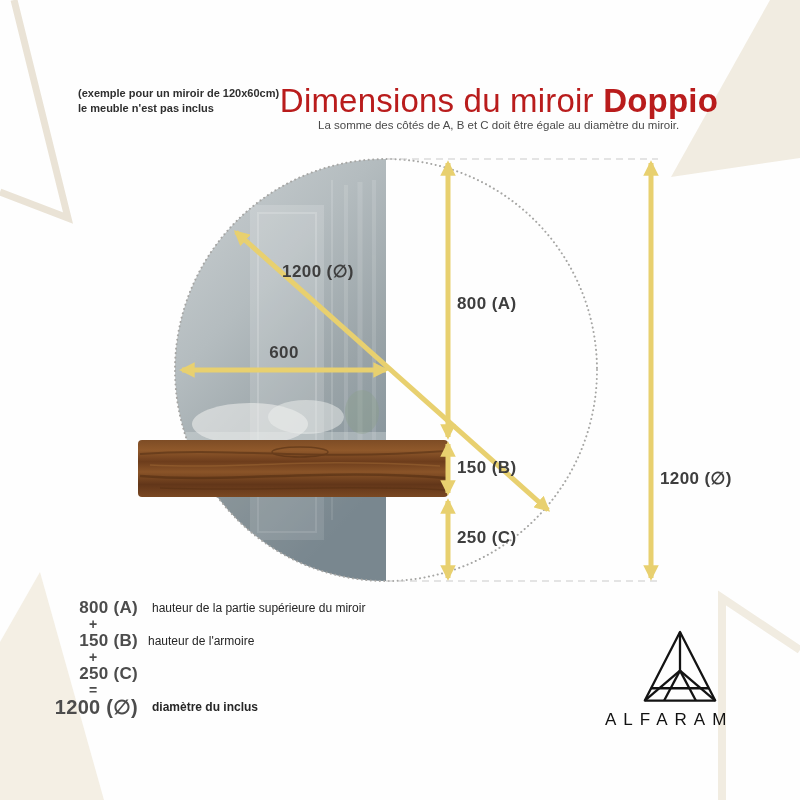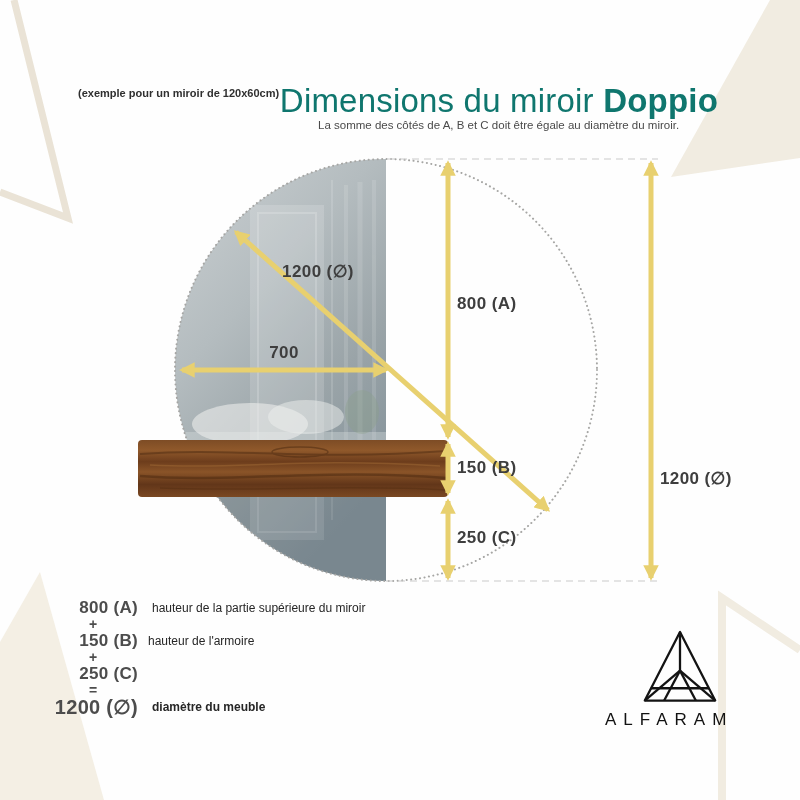--- a/index.html
+++ b/index.html
@@ -2,21 +2,21 @@
 <html><head>
 <meta charset="utf-8">
 <style>
   html,body{margin:0;padding:0;}
   body{width:800px;height:800px;background:#ffffff;font-family:"Liberation Sans",sans-serif;overflow:hidden;}
   #stage{position:relative;width:800px;height:800px;background:#fefefe;}
   .abs{position:absolute;}
   svg{display:block;}
   
   .note{left:78px;top:86px;font-size:11px;line-height:15px;color:#2f2f2f;font-weight:bold;}
-  .title{left:250px;top:82px;width:468px;text-align:right;font-size:33px;color:#0f766e;font-weight:400;letter-spacing:.2px;white-space:nowrap;}
+  .title{left:250px;top:82px;width:468px;text-align:right;font-size:33px;color:#b91c1c;font-weight:400;letter-spacing:.2px;white-space:nowrap;}
   .title b{font-weight:700;}
   .subtitle{left:318px;top:119px;width:400px;text-align:left;font-size:11.5px;color:#4a4a4a;}
   
   .dim{font-weight:700;font-size:17px;color:#3e3e3e;letter-spacing:.4px;white-space:nowrap;}
   .dim.center{transform:translateX(-50%);}
   
   .leg-val{font-weight:700;color:#4c4c4c;font-size:17px;letter-spacing:.3px;width:90px;text-align:right;white-space:nowrap;}
   .leg-op{font-weight:700;color:#4c4c4c;font-size:14px;width:90px;text-align:center;}
   .leg-desc{font-size:12px;color:#262626;white-space:nowrap;}
   .leg-desc.bold{font-weight:700;}
@@ -102,42 +102,43 @@
       <line x1="182" y1="370" x2="386" y2="370" marker-start="url(#arrowY)" marker-end="url(#arrowY)"></line>
       <line x1="448" y1="163" x2="448" y2="437" marker-start="url(#arrowY)" marker-end="url(#arrowY)"></line>
       <line x1="448" y1="444" x2="448" y2="493" marker-start="url(#arrowY)" marker-end="url(#arrowY)"></line>
       <line x1="448" y1="501" x2="448" y2="578" marker-start="url(#arrowY)" marker-end="url(#arrowY)"></line>
       <line x1="651" y1="163" x2="651" y2="578" marker-start="url(#arrowY)" marker-end="url(#arrowY)"></line>
     </g>
   </svg>
 
   <div class="abs note">
     <div>(exemple pour un miroir de 120x60cm)</div>
+    <div>le meuble n'est pas inclus</div>
   </div>
   <div class="abs title"><span>Dimensions du miroir </span><b>Doppio</b></div>
   <div class="abs subtitle">La somme des côtés de A, B et C doit être égale au diamètre du miroir.</div>
 
   <div class="abs dim center" style="left:318px;top:261px">1200 (∅)</div>
-  <div class="abs dim center" style="left:284px;top:343px">700</div>
+  <div class="abs dim center" style="left:284px;top:343px">600</div>
   <div class="abs dim" style="left:457px;top:294px">800 (A)</div>
   <div class="abs dim" style="left:457px;top:458px">150 (B)</div>
   <div class="abs dim" style="left:457px;top:528px">250 (C)</div>
   <div class="abs dim" style="left:660px;top:468px">1200 (∅)</div>
 
   <div class="abs" style="left:48px;top:594px;width:400px;height:150px">
     <div class="abs leg-val" style="left:0;top:4px">800 (A)</div>
     <div class="abs leg-desc" style="left:104px;top:7px">hauteur de la partie supérieure du miroir</div>
     <div class="abs leg-op" style="left:0;top:22px">+</div>
     <div class="abs leg-val" style="left:0;top:37px">150 (B)</div>
     <div class="abs leg-desc" style="left:100px;top:40px">hauteur de l'armoire</div>
     <div class="abs leg-op" style="left:0;top:55px">+</div>
     <div class="abs leg-val" style="left:0;top:70px">250 (C)</div>
     <div class="abs leg-op" style="left:0;top:88px">=</div>
     <div class="abs leg-val big" style="left:0;top:101px">1200 (∅)</div>
-    <div class="abs leg-desc bold" style="left:104px;top:106px">diamètre du meuble</div>
+    <div class="abs leg-desc bold" style="left:104px;top:106px">diamètre du inclus</div>
   </div>
 
   <svg class="abs" style="left:636px;top:628px" width="88" height="80" viewBox="0 0 100 90">
     <g fill="none" stroke="#131313" stroke-width="2.6" stroke-linejoin="round">
       <polygon points="50,4 10,82 90,82"></polygon>
       <line x1="50" y1="4" x2="50" y2="48"></line>
       <line x1="50" y1="48" x2="10" y2="82"></line>
       <line x1="50" y1="48" x2="90" y2="82"></line>
       <line x1="50" y1="48" x2="32" y2="82"></line>
       <line x1="50" y1="48" x2="68" y2="82"></line>

